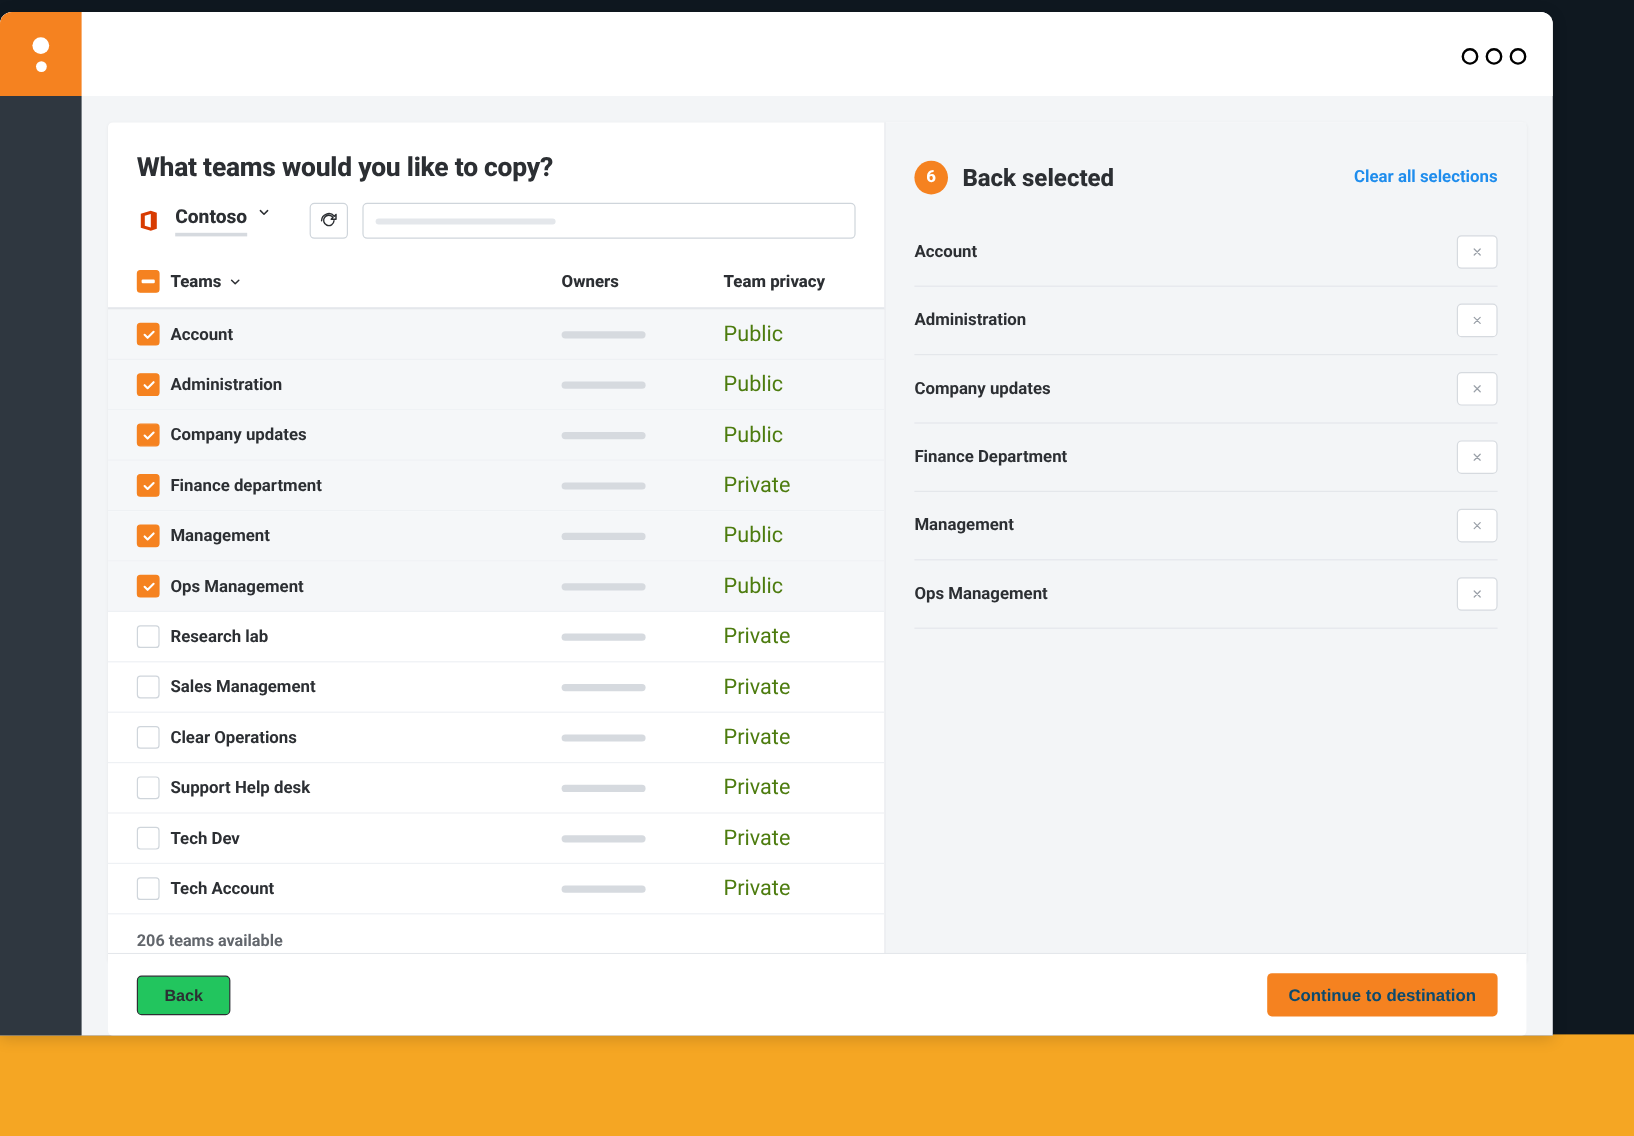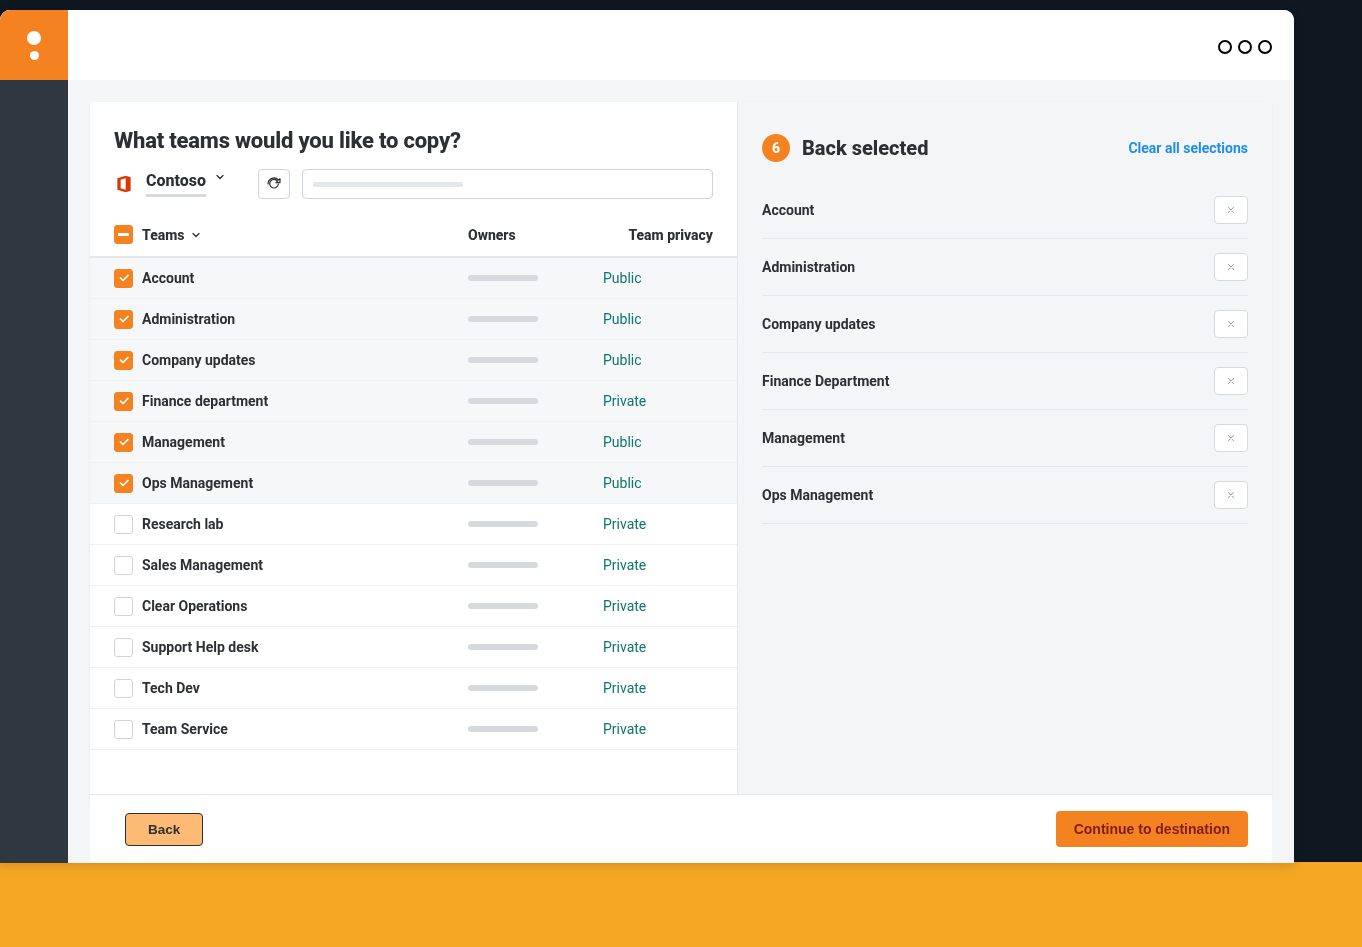--- a/index.html
+++ b/index.html
@@ -146,21 +146,21 @@
 
   
   .table { flex:1; display:flex; flex-direction:column; }
   .thead {
     display:flex; align-items:center; padding: 14px 24px 12px 24px;
     border-bottom: 2px solid #e4e7eb;
   }
   .col-check { width: 28px; display:flex; align-items:center; }
   .col-name { flex: 1; font-weight: 800; color:#2c2f33; font-size:14px; display:flex; align-items:center; gap:6px; }
   .col-owners { width: 135px; font-weight: 800; color:#2c2f33; font-size:14px; }
-  .col-privacy { width: 110px; font-weight: 800; color:#2c2f33; font-size:14px;text-align:right; }
+  .col-privacy { width: 110px; font-weight: 800; color:#2c2f33; font-size:14px; }
 
   .cb {
     width: 19px; height: 19px; border-radius: 3px; display:inline-flex;
     align-items:center; justify-content:center; cursor:pointer;
     background:#fff; border:1px solid #cfd5db;
   }
   .cb.checked { background:#f58220; border-color:#f58220; }
   .cb.checked svg { stroke:#fff; }
   .cb.indet { background:#f58220; border-color:#f58220; }
   .cb.indet .dash { width: 11px; height: 2.5px; background:#fff; border-radius:1px; }
@@ -168,21 +168,21 @@
   .tbody { flex:1; overflow:auto; }
   .trow {
     display:flex; align-items:center; padding: 10px 24px;
     border-bottom: 1px solid #eef1f4;
     min-height: 41px;
   }
   .trow.sel { background:#f5f7f9; }
   .trow .name { flex:1; font-size:14px; font-weight:700; color:#2c2f33; }
   .trow .owners { width:135px; }
   .trow .owners .bar { height:6px; width:70px; background:#d6dadf; border-radius:3px; }
-  .trow .privacy { width:110px; font-size:14px; color:#0f766e; }
+  .trow .privacy { width:110px; font-size:18px; color:#4d7c0f; }
 
   .status-line {
     padding: 10px 24px;
     font-size: 13.5px; font-weight:700; color:#62666c;
   }
 
   
   .right-head {
     display:flex; align-items:center; padding: 32px 24px 20px 24px;
   }
@@ -211,25 +211,25 @@
 
   
   .footer {
     position:absolute; left:22px; right:22px; bottom:0;
     background:#fff; padding: 16px 24px;
     display:flex; align-items:center; justify-content:space-between;
     border-top:1px solid #e4e7eb;
     border-radius: 0 0 4px 4px;
   }
   .btn-back {
-    border:1.5px solid #2c2f33; background:#fdba74; color:#2c2f33;
-    padding: 8px 22px; border-radius:4px; font-weight:800; font-size:13.5px; cursor:pointer;margin-left:11px;
+    border:1.5px solid #2c2f33; background:#22c55e; color:#2c2f33;
+    padding: 8px 22px; border-radius:4px; font-weight:800; font-size:13.5px; cursor:pointer;
   }
   .btn-continue {
-    background:#f58220; color:#7f1d1d; border:none;
+    background:#f58220; color:#0c4a6e; border:none;
     padding: 10px 18px; border-radius:4px; font-weight:700; font-size:14px; cursor:pointer;
   }
 
   
   .gold-bar {
     position:absolute; left:0; right:0; bottom:0; height:85px; background:#f5a623;
   }
 </style>
 </head>
 <body>
@@ -431,27 +431,28 @@
                   <div class="name">Tech Dev</div>
                   <div class="owners">
                     <div class="bar"></div>
                   </div>
                   <div class="privacy">Private</div>
                 </div>
                 <div class="trow">
                   <div class="col-check">
                     <span class="cb"></span>
                   </div>
-                  <div class="name">Team Service</div>
-                  <div class="owners">
-                    <div class="bar"></div>
-                  </div>
-                  <div class="privacy">Private</div>
-                </div>
-              </div>
+                  <div class="name">Tech Account</div>
+                  <div class="owners">
+                    <div class="bar"></div>
+                  </div>
+                  <div class="privacy">Private</div>
+                </div>
+              </div>
+            <div class="status-line">206 teams available</div>
           </div>
         </div>
 
         <div class="panel-right">
           <div class="right-head">
             <div class="badge">6</div>
             <h2>Back selected</h2>
             <span class="clear-link">Clear all selections</span>
           </div>
           <div class="sel-list" id="sel-list">

